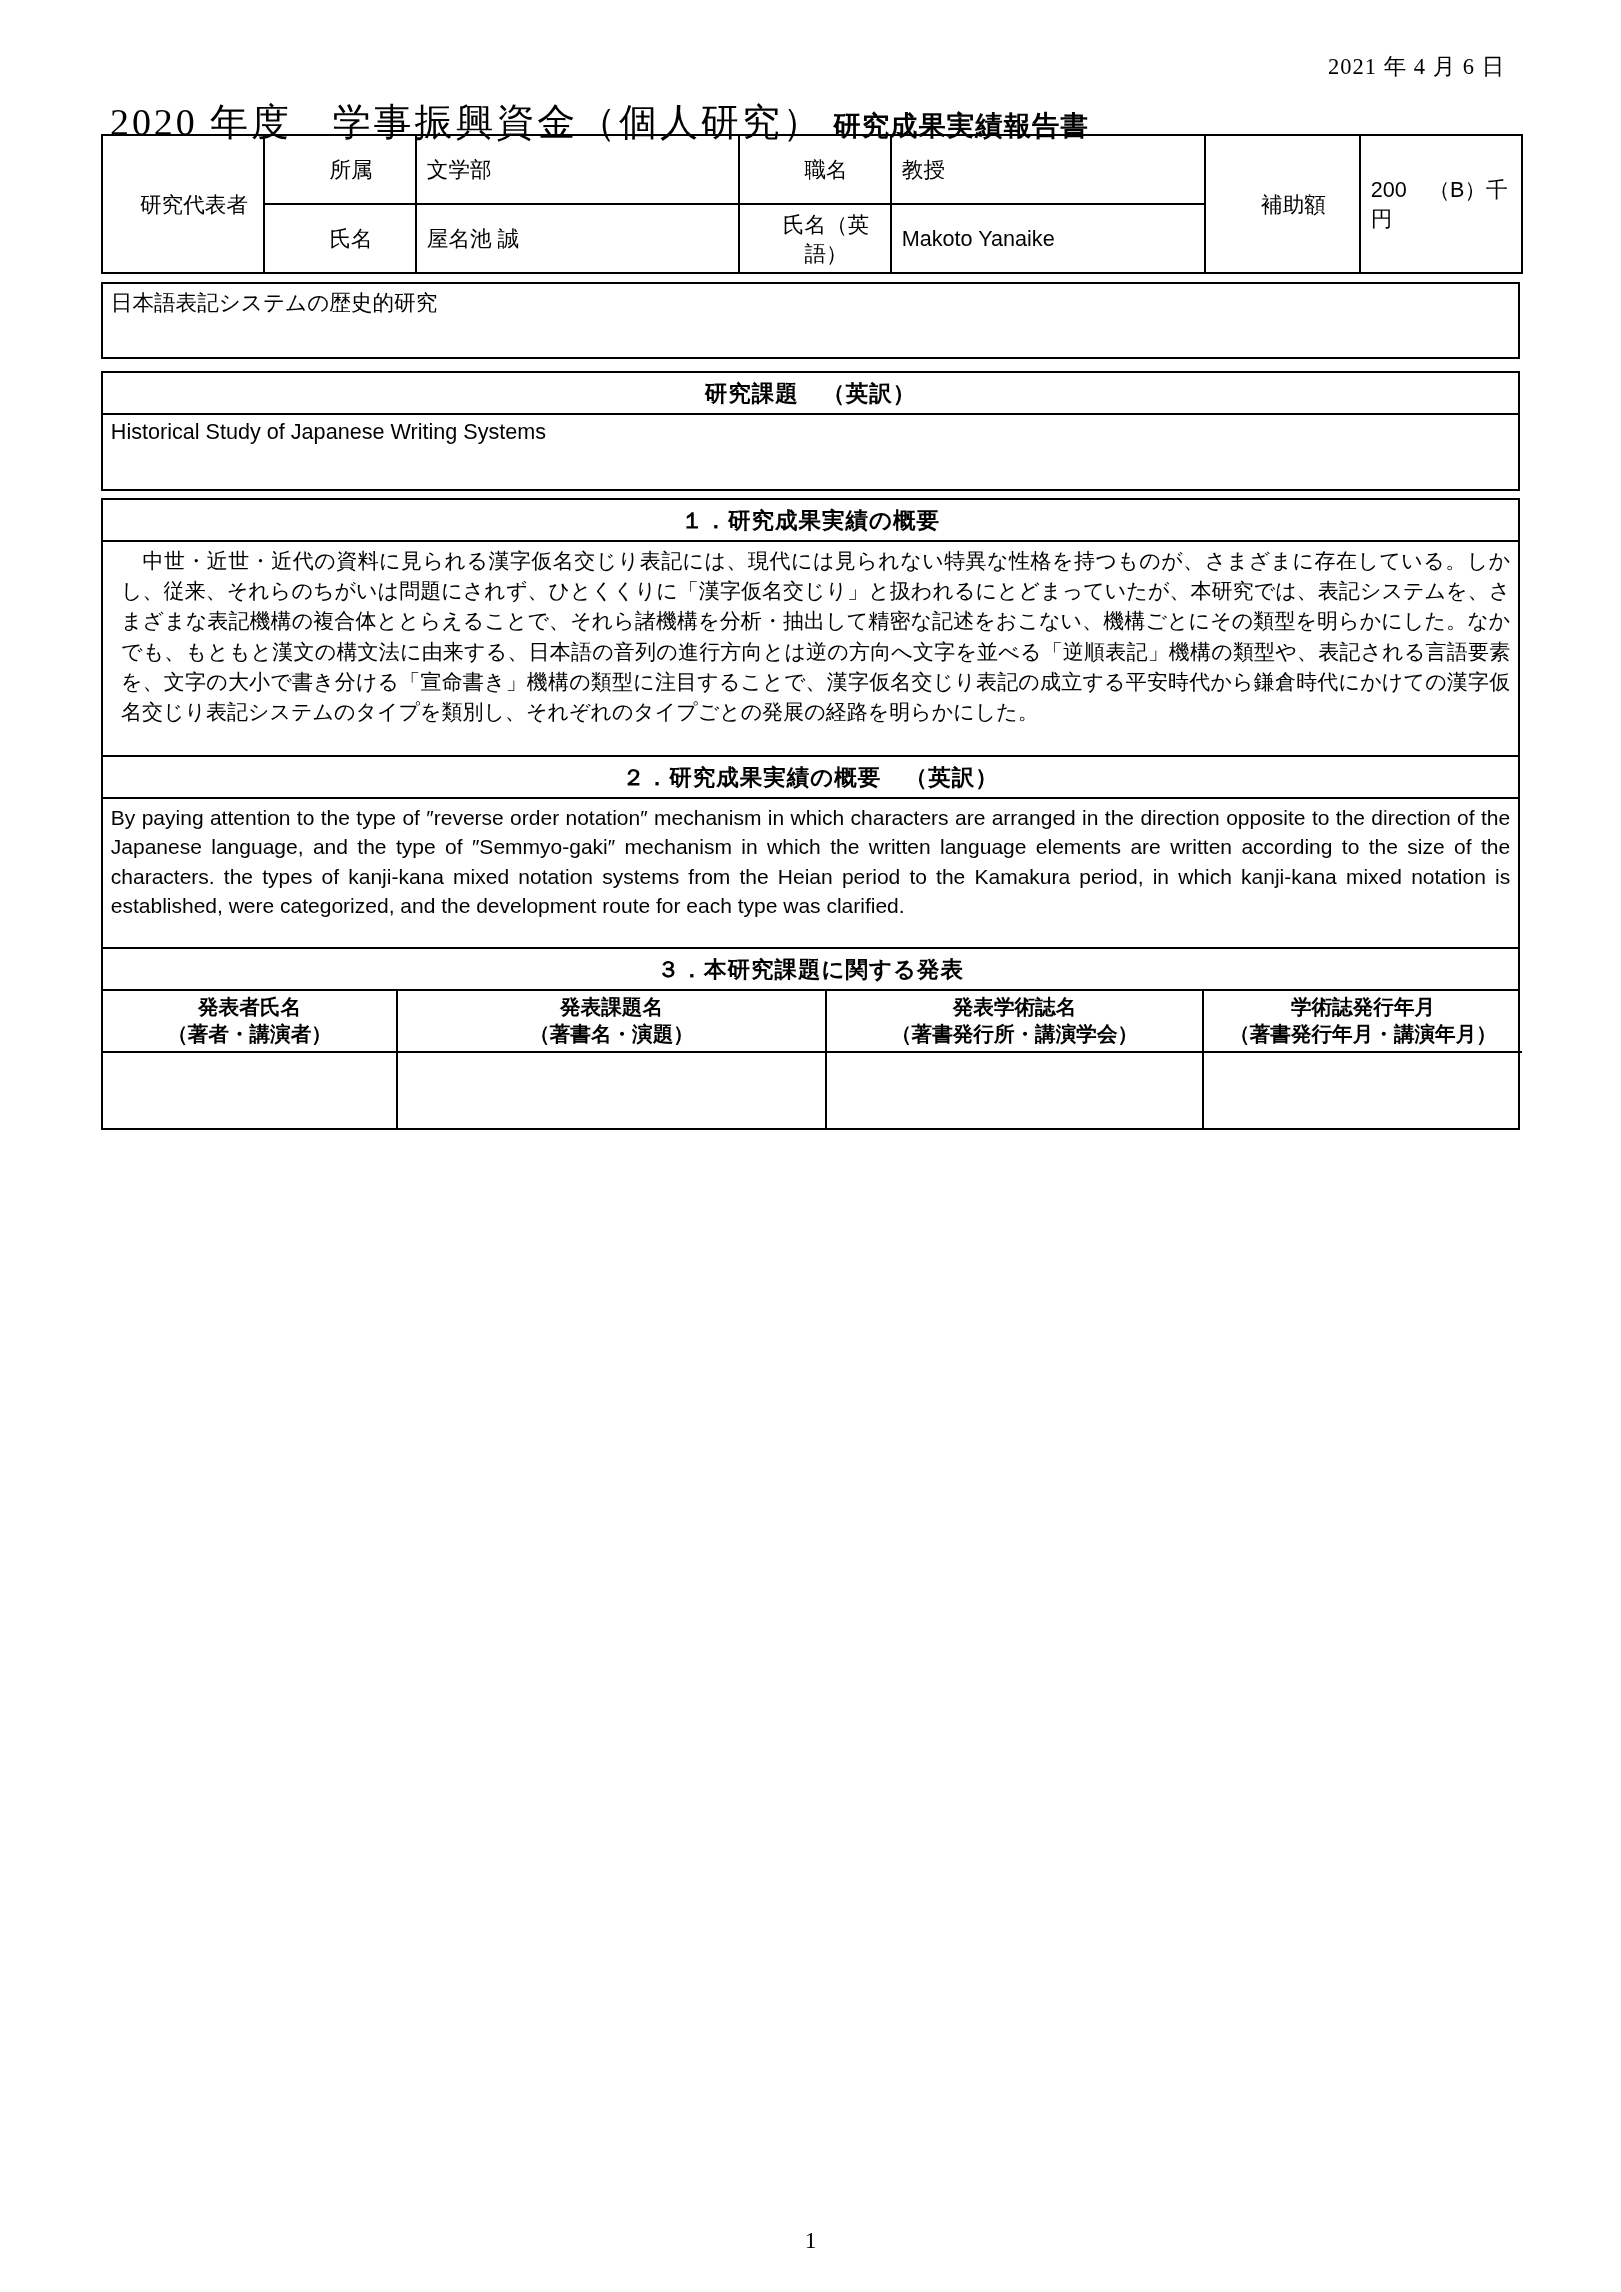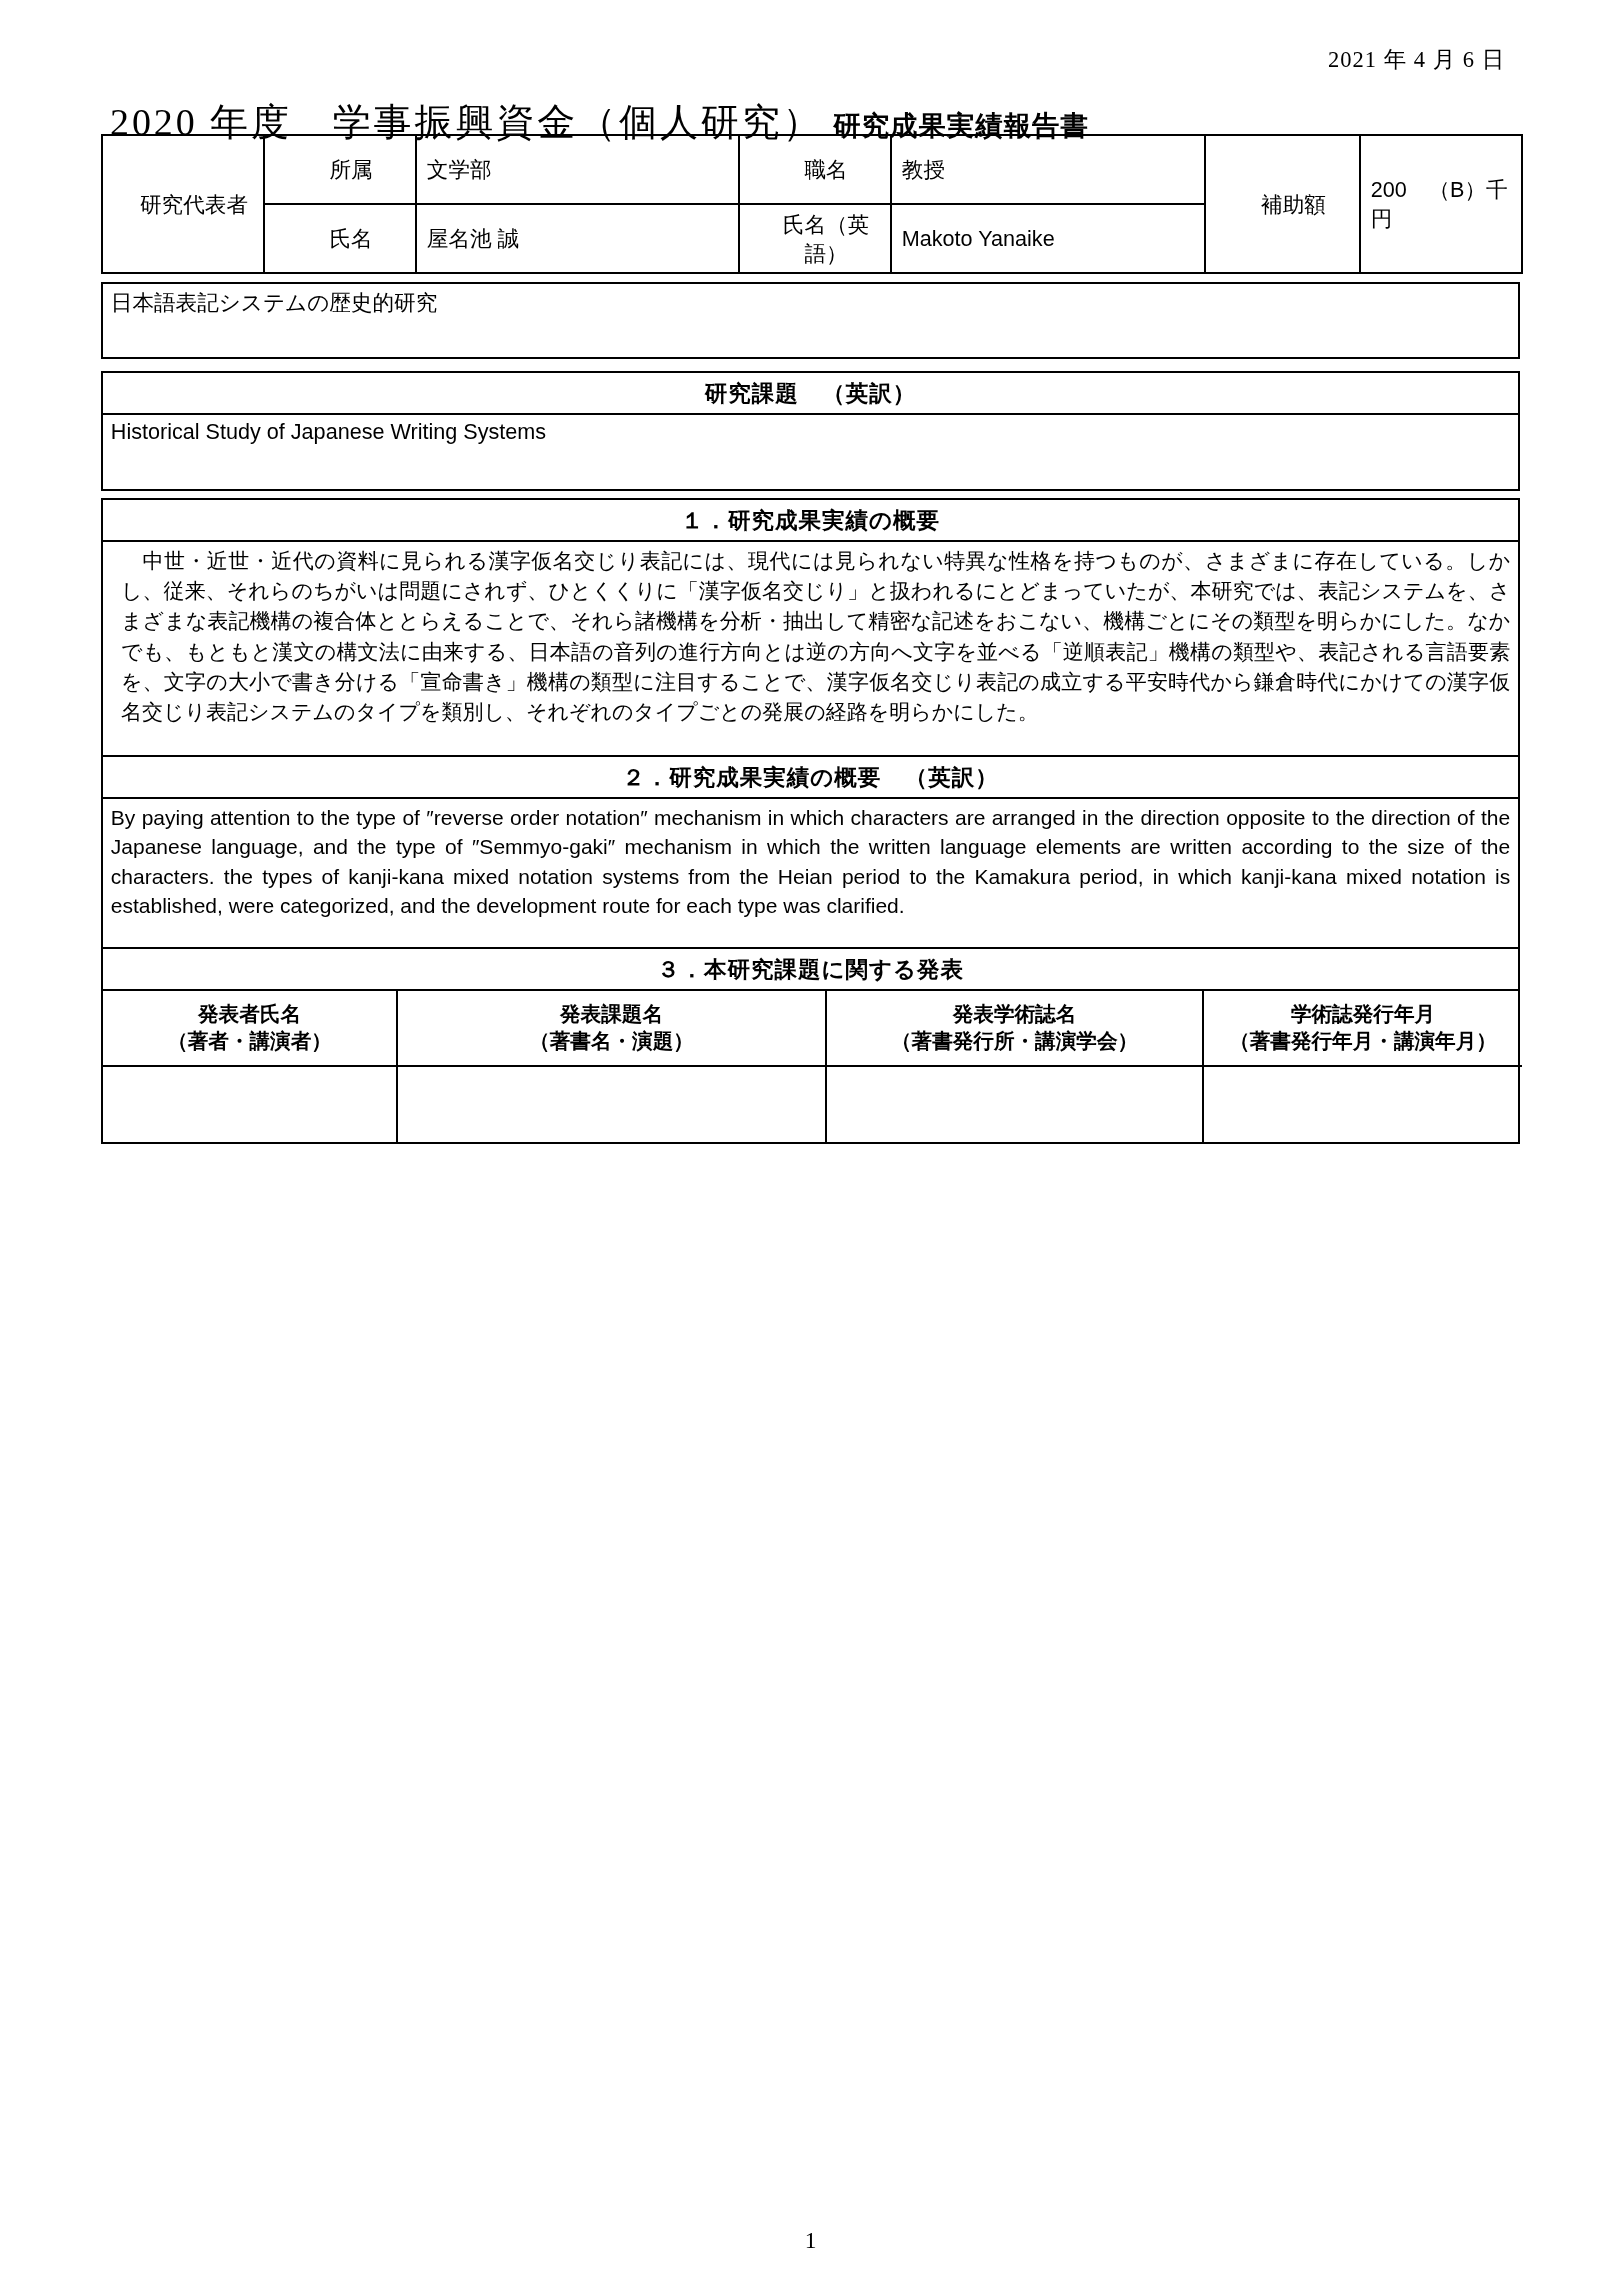--- a/index.html
+++ b/index.html
@@ -4,21 +4,21 @@
 <style>
   * { margin: 0; padding: 0; box-sizing: border-box; }
   html, body { background: #ffffff; }
   body {
     width: 1621px; height: 2293px;
     position: relative;
     font-family: "Liberation Sans", sans-serif;
     color: #000;
   }
   .date {
-    position: absolute; top: 44px; left: 1328px;
+    position: absolute; top: 51px; left: 1328px;
     font-family: "Liberation Serif", serif;
     font-size: 22.5px; letter-spacing: 1px; text-align: center;
   }
   .title-row {
     position: absolute; top: 69px; left: 110px;
     display: flex; align-items: baseline; white-space: nowrap;
   }
   .title-main {
     font-family: "Liberation Serif", serif;
     font-size: 38px; letter-spacing: 2.9px; margin-top: 28px;
@@ -57,21 +57,21 @@
   }
   .sec-body.summary-en {
     min-height: 149px; font-size: 21px; line-height: 1.40;
     text-align: justify;
     border-radius: 18px;
   }
   
   .pub-table { border-style: hidden; }
   .pub-table th, .pub-table td { border: 2px solid #000; }
   .pub-table th {
-    height: 75px; vertical-align: middle; text-align: center;
+    height: 61px; vertical-align: middle; text-align: center;
     font-size: 20.6px; font-weight: bold; line-height: 1.3;
   }
   .pub-table td.empty-cell { height: 76px; }
   
   .page-number {
     position: absolute; top: 2227px; left: 0; width: 100%;
     text-align: center;
     font-family: "Liberation Serif", serif; font-size: 23.5px;
   }
 </style>

